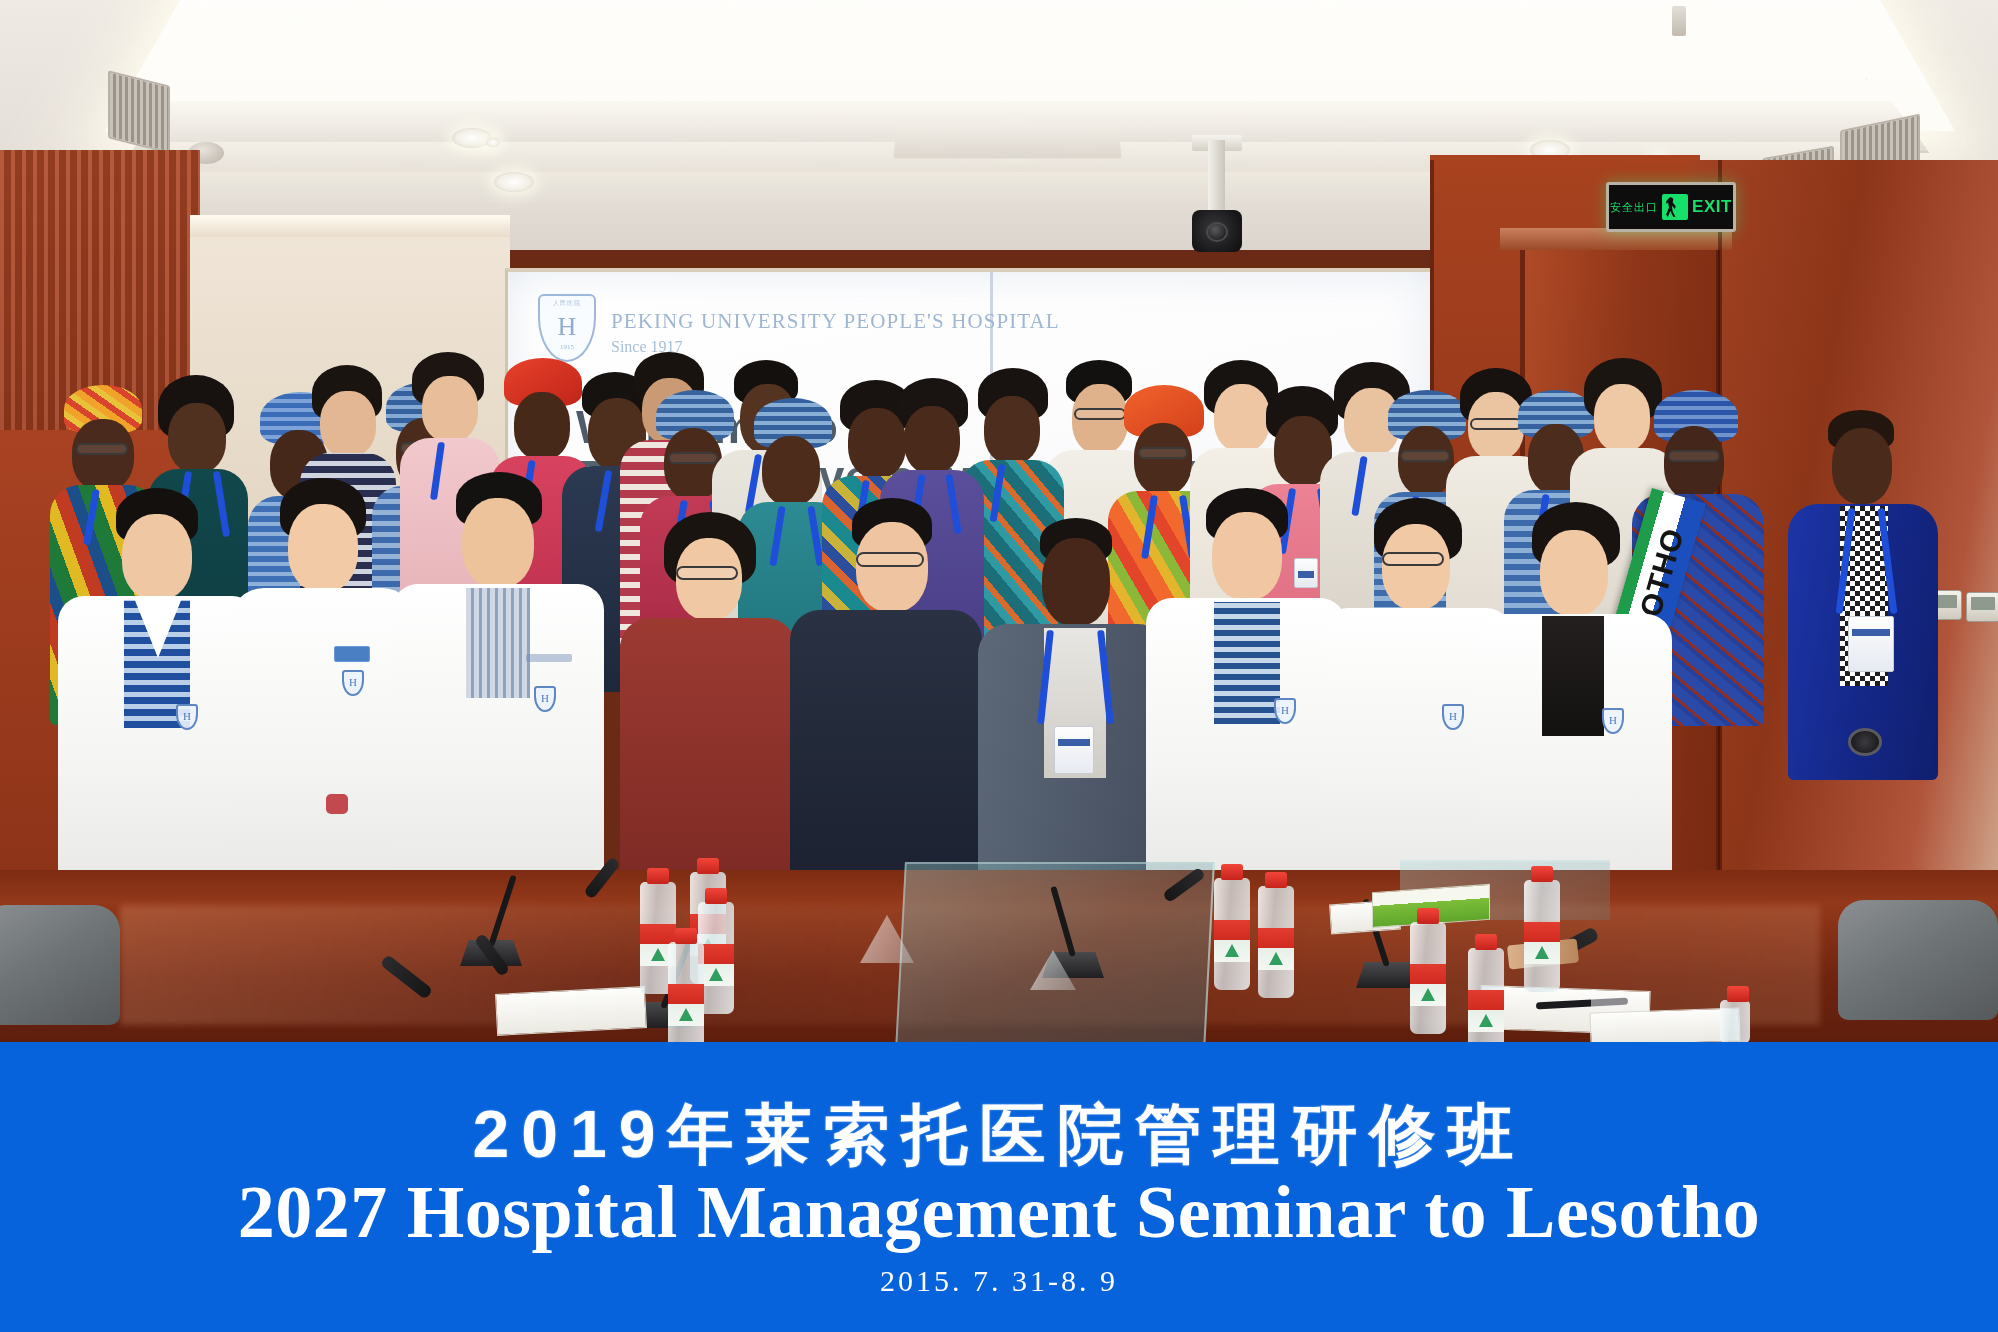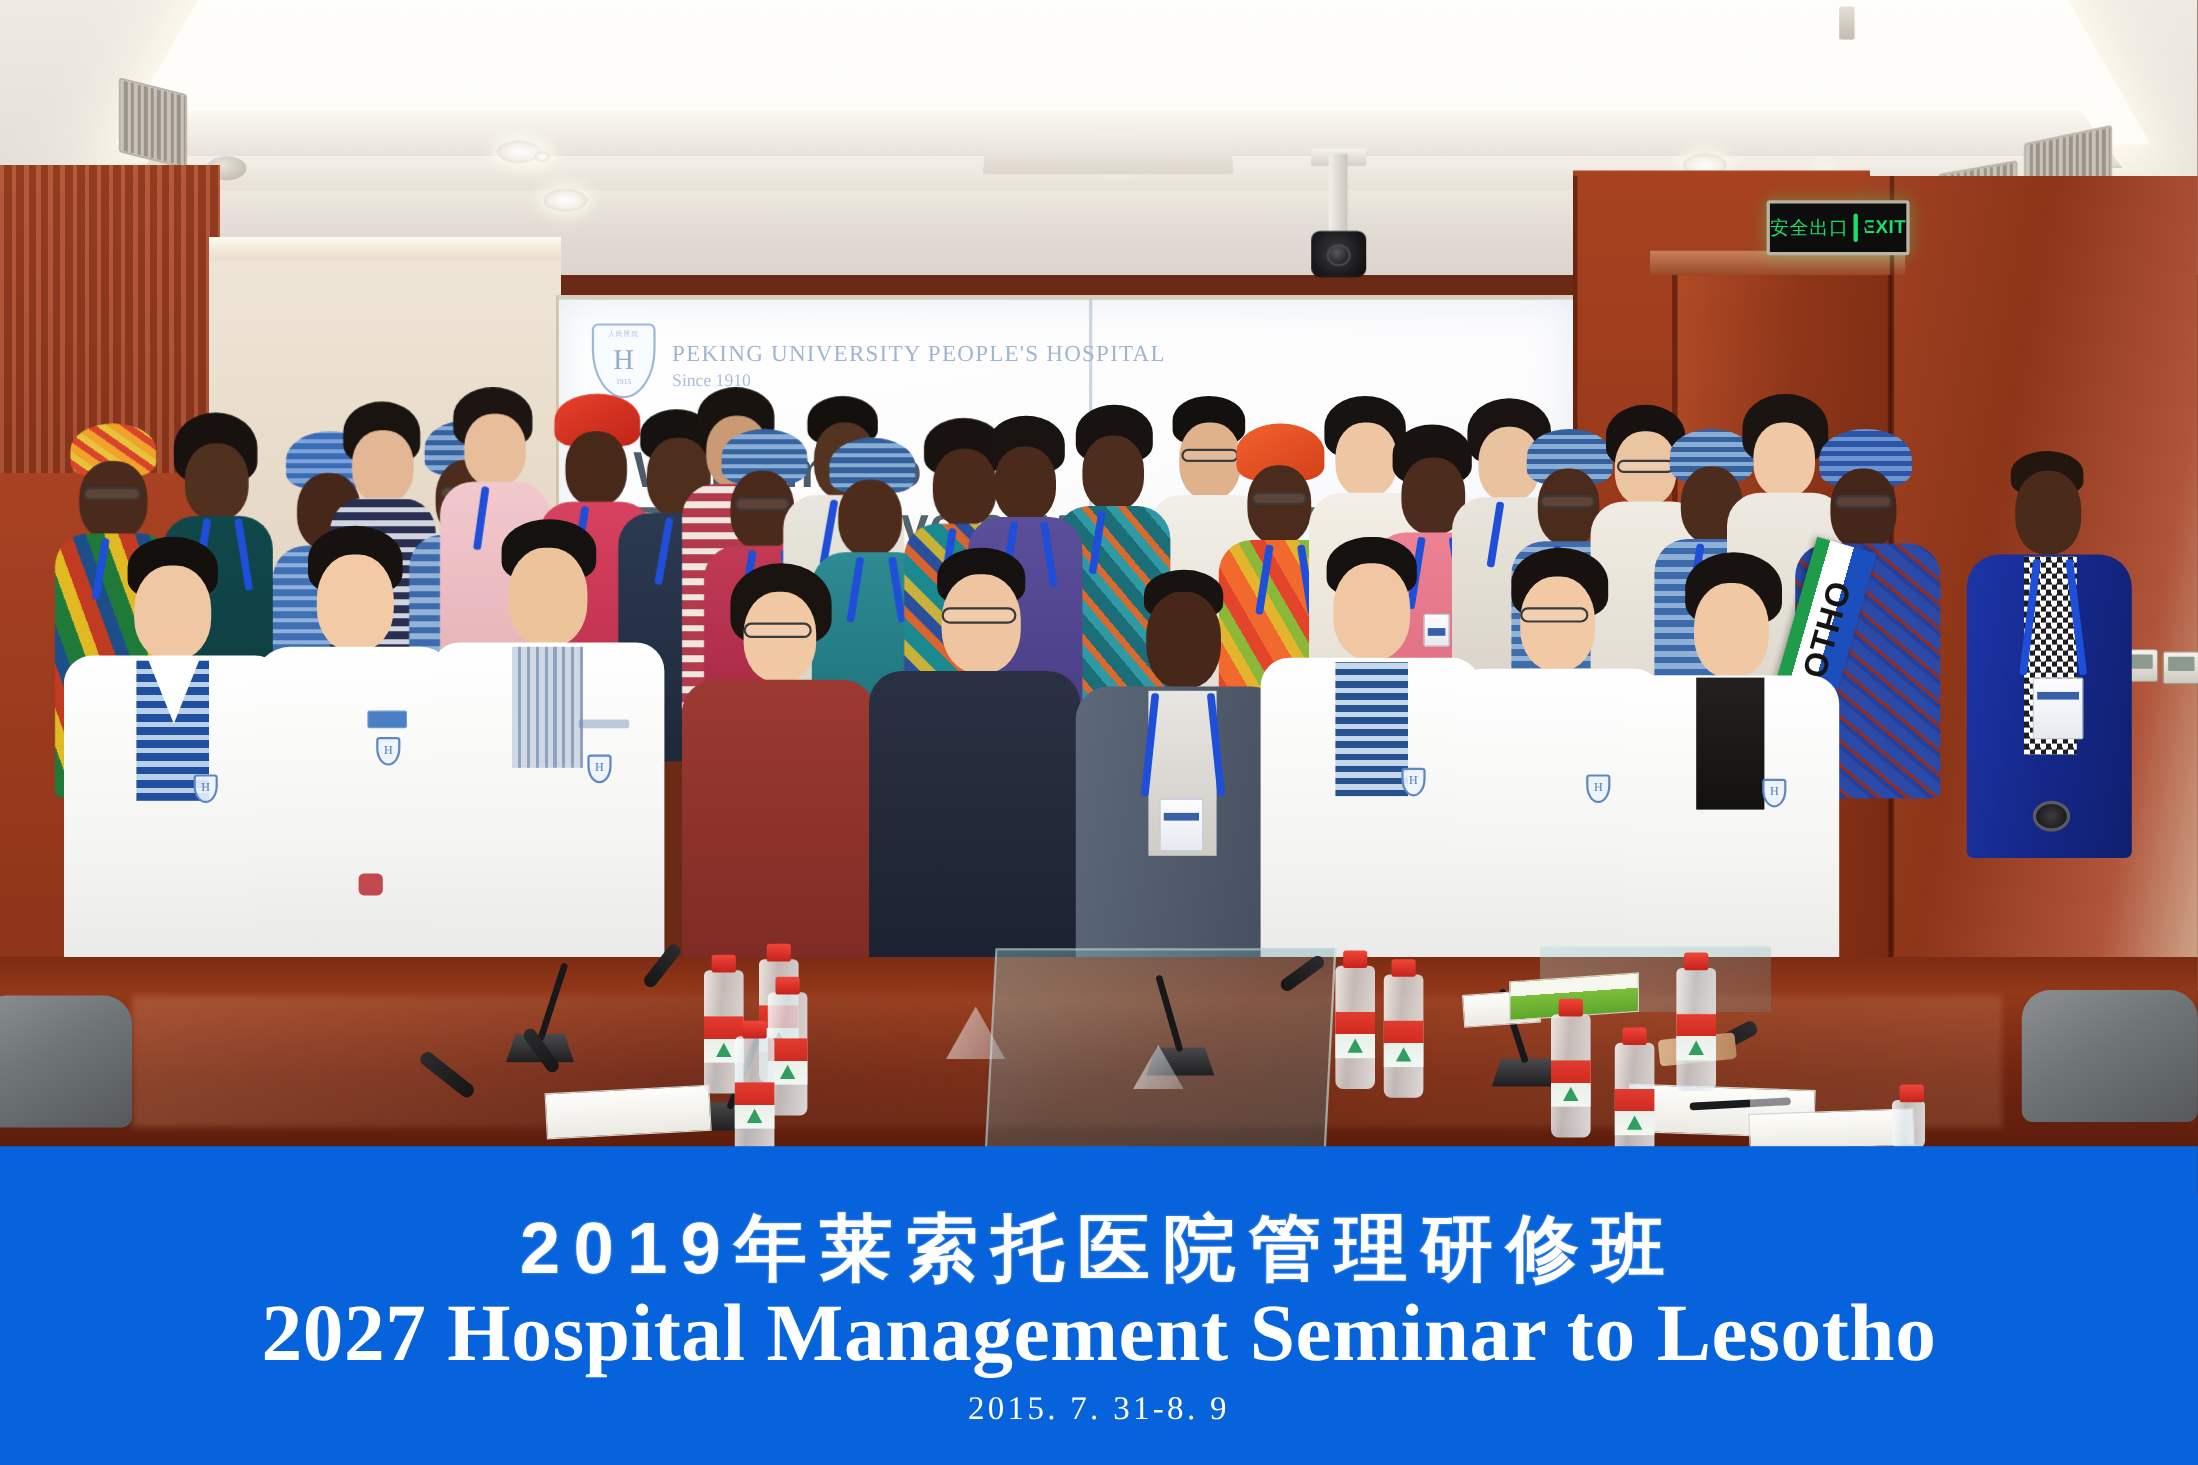--- a/index.html
+++ b/index.html
@@ -105,21 +105,21 @@
     position:absolute; width:4px; background:rgba(60,16,5,.55);
   }
 
   
   .exit-sign {
     position:absolute; left:1606px; top:182px; width:130px; height:50px;
     background:#0d0d0d; border:3px solid #b9b2a6; border-radius:3px;
     display:flex; align-items:center; justify-content:center; gap:4px;
     box-shadow:0 0 16px rgba(40,255,120,.35);
   }
-  .exit-cn { color:#17e06a; font-size:17px; letter-spacing:1px; white-space:nowrap; }
+  .exit-cn { color:#17e06a; font-size:11px; letter-spacing:1px; white-space:nowrap; }
   .exit-glyph {
     width:26px; height:26px; background:#17e06a; border-radius:2px; position:relative;
   }
   .exit-glyph::after {
     content:""; position:absolute; left:4px; top:3px; width:11px; height:20px;
     background:#0d0d0d;
     clip-path:polygon(42% 0,66% 9%,60% 28%,88% 46%,80% 60%,52% 44%,60% 72%,86% 100%,66% 100%,38% 70%,16% 100%,0 88%,26% 52%,18% 26%,6% 36%,0 22%,24% 6%);
   }
   .exit-en { color:#17e06a; font-weight:bold; font-size:17px; letter-spacing:.5px; }
 
@@ -405,21 +405,21 @@
 
   <div class="screen">
     <div class="screen-split"></div>
     <div class="screen-logo">
       <div class="crest">
         <span class="cn">人民医院</span>
         <span class="yr">1915</span>
       </div>
     </div>
     <div class="screen-org">PEKING UNIVERSITY PEOPLE'S HOSPITAL</div>
-    <div class="screen-since">Since 1910</div>
+    <div class="screen-since">Since 1917</div>
     <div class="screen-welcome-1">Welcome to</div>
     <div class="screen-welcome-2">Peking University People's Hospital</div>
   </div>
 
   <div class="cam-bracket"></div>
   <div class="cam-arm"></div>
   <div class="cam-head">
     <div class="cam-lens"></div>
   </div>
 

